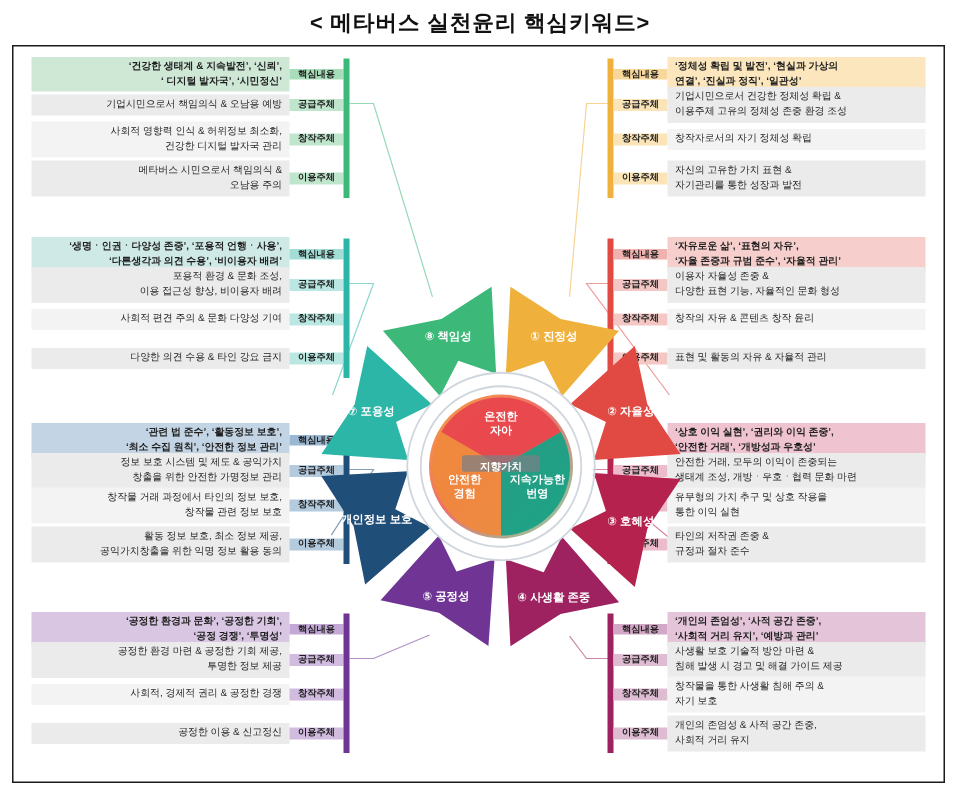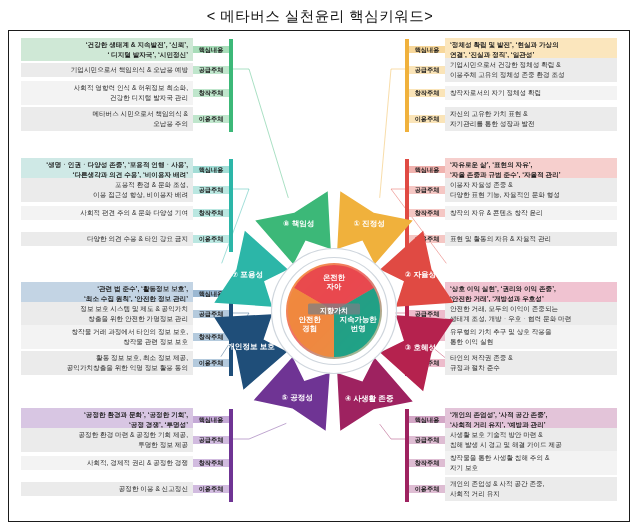--- a/index.html
+++ b/index.html
@@ -6,21 +6,21 @@
   body{
     width:640px;height:531px;
     background:#ffffff;
     font-family:"Liberation Sans","DejaVu Sans",sans-serif;
     overflow:hidden;
     position:relative;
   }
   #page-title{
     text-align:center;
     font-size:14.5px;
-    font-weight:normal;
+    font-weight:bold;
     color:#111111;
     letter-spacing:.5px;
     padding-top:6px;
     height:20px;
     line-height:20px;
   }
   #frame{
     position:absolute;
     left:8px;top:30px;
     width:622px;height:492px;

